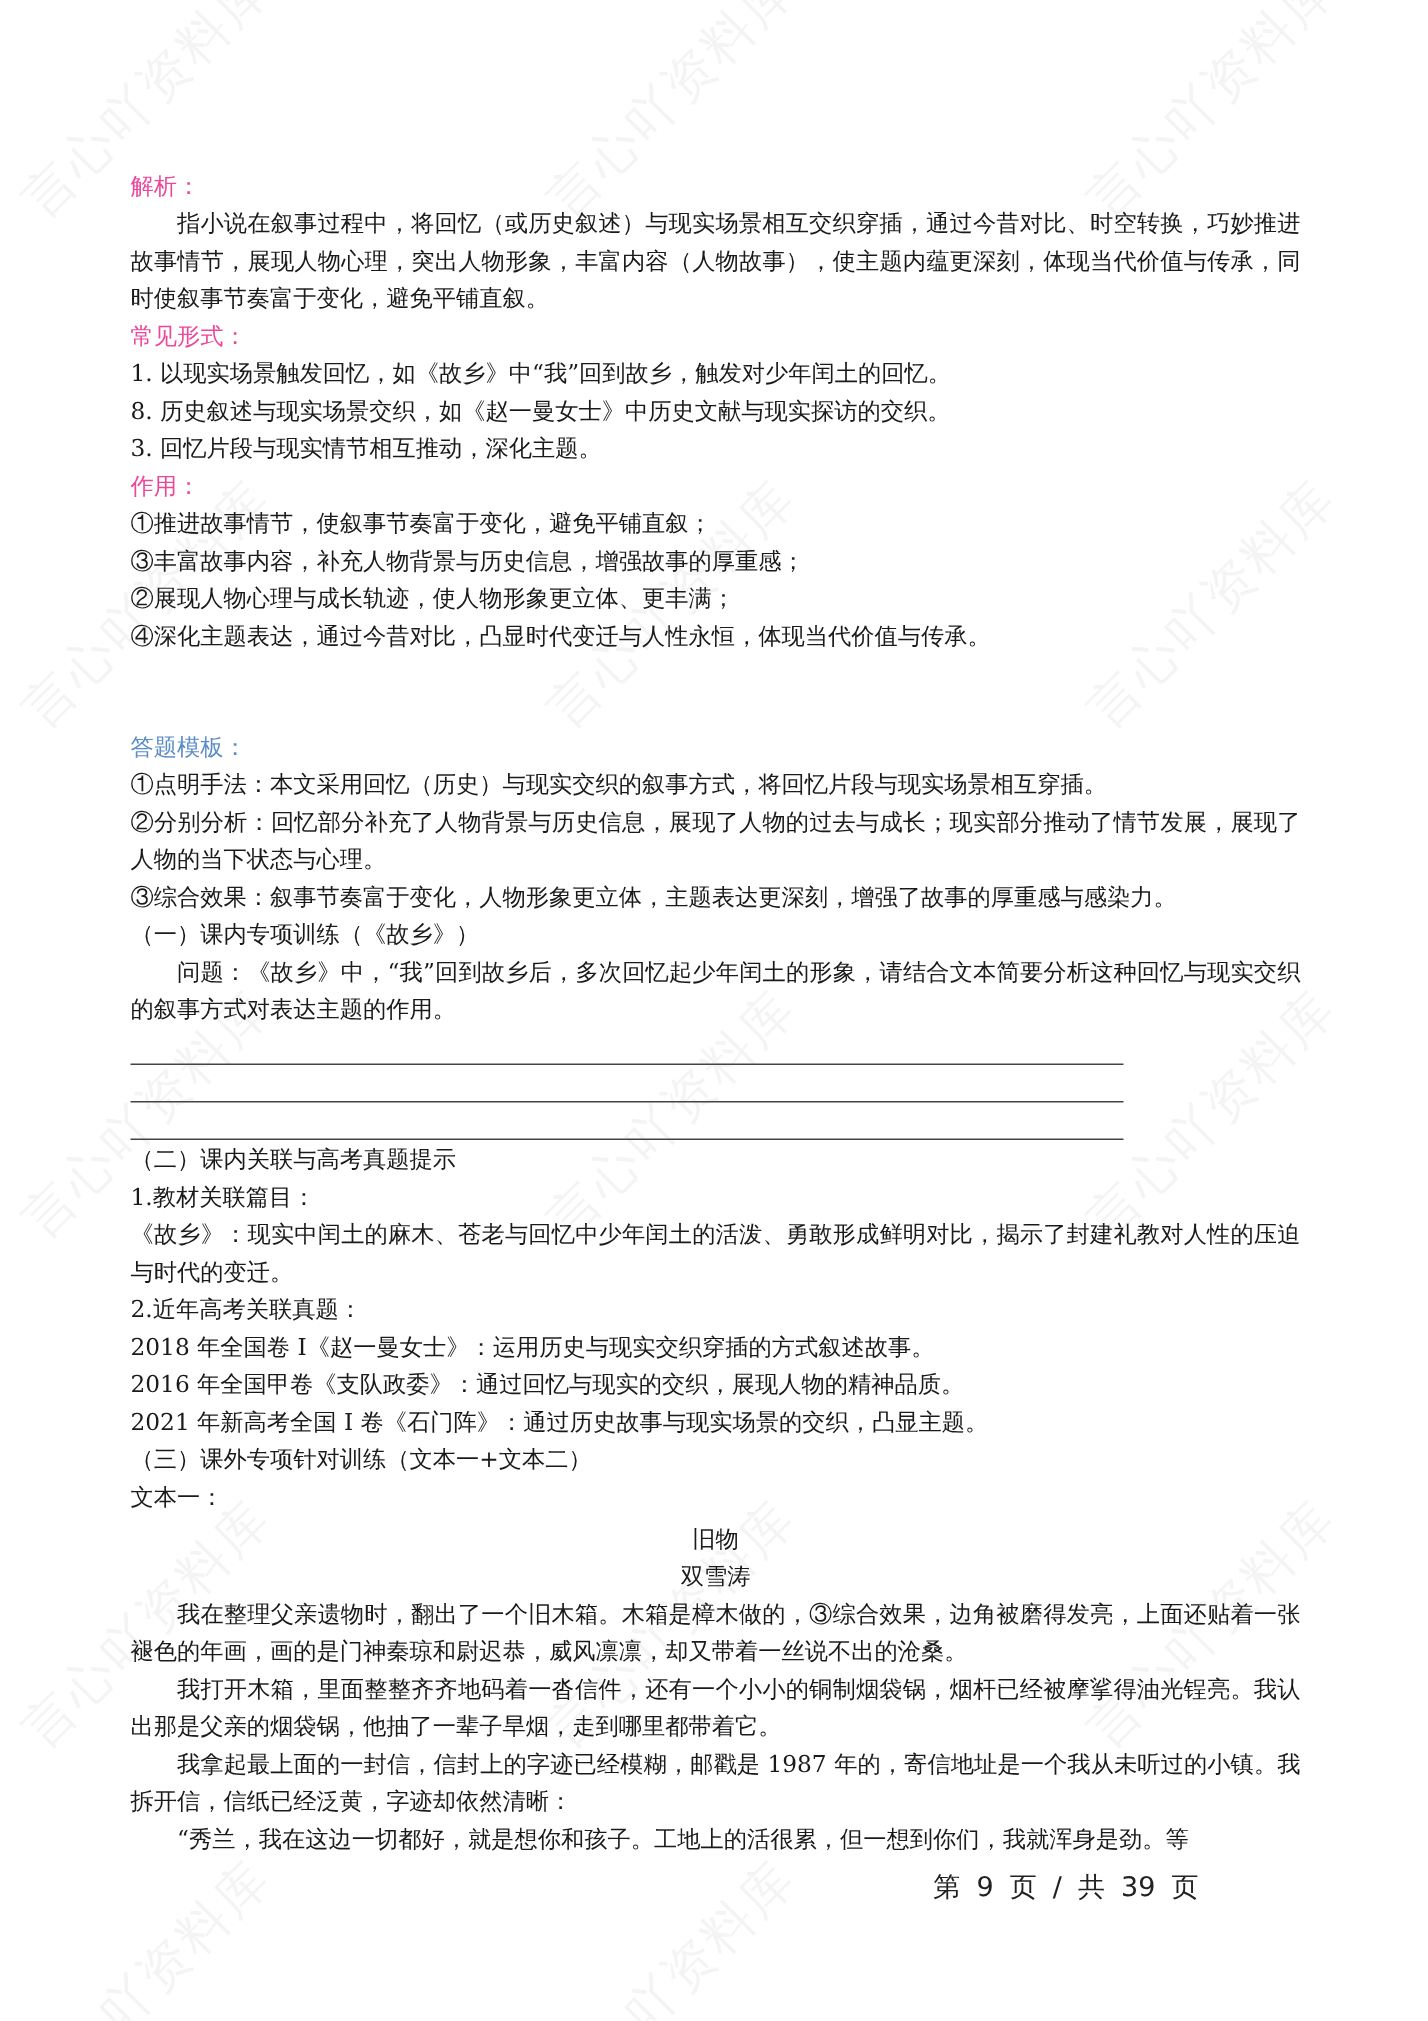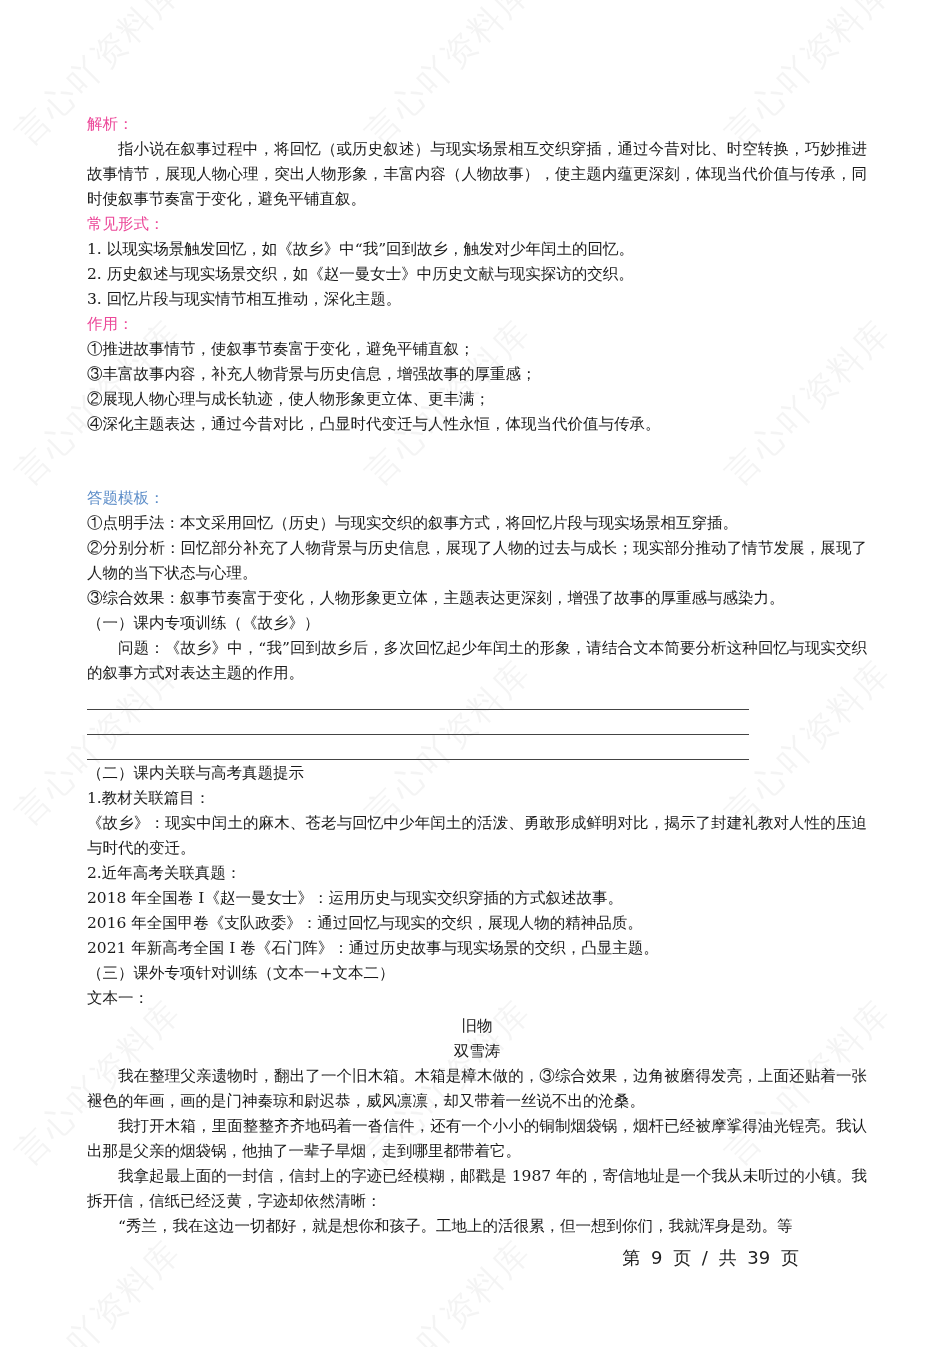--- a/index.html
+++ b/index.html
@@ -52,21 +52,21 @@
 <div class="page">
 
   <div>
     <div class="line h-red">解析：</div>
     <div class="para indent">指小说在叙事过程中，将回忆（或历史叙述）与现实场景相互交织穿插，通过今昔对比、时空转换，巧妙推进故事情节，展现人物心理，突出人物形象，丰富内容（人物故事），使主题内蕴更深刻，体现当代价值与传承，同时使叙事节奏富于变化，避免平铺直叙。</div>
   </div>
 
   <div>
     <div class="line h-red">常见形式：</div>
     <div class="line">1. 以现实场景触发回忆，如《故乡》中“我”回到故乡，触发对少年闰土的回忆。</div>
-    <div class="line">2. 历史叙述与现实场景交织，如《赵一曼女士》中历史文献与现实探访的交织。</div>
+    <div class="line">8. 历史叙述与现实场景交织，如《赵一曼女士》中历史文献与现实探访的交织。</div>
     <div class="line">3. 回忆片段与现实情节相互推动，深化主题。</div>
   </div>
 
   <div>
     <div class="line h-red">作用：</div>
     <div class="line">①推进故事情节，使叙事节奏富于变化，避免平铺直叙；</div>
     <div class="line">③丰富故事内容，补充人物背景与历史信息，增强故事的厚重感；</div>
     <div class="line">②展现人物心理与成长轨迹，使人物形象更立体、更丰满；</div>
     <div class="line">④深化主题表达，通过今昔对比，凸显时代变迁与人性永恒，体现当代价值与传承。</div>
   </div>

